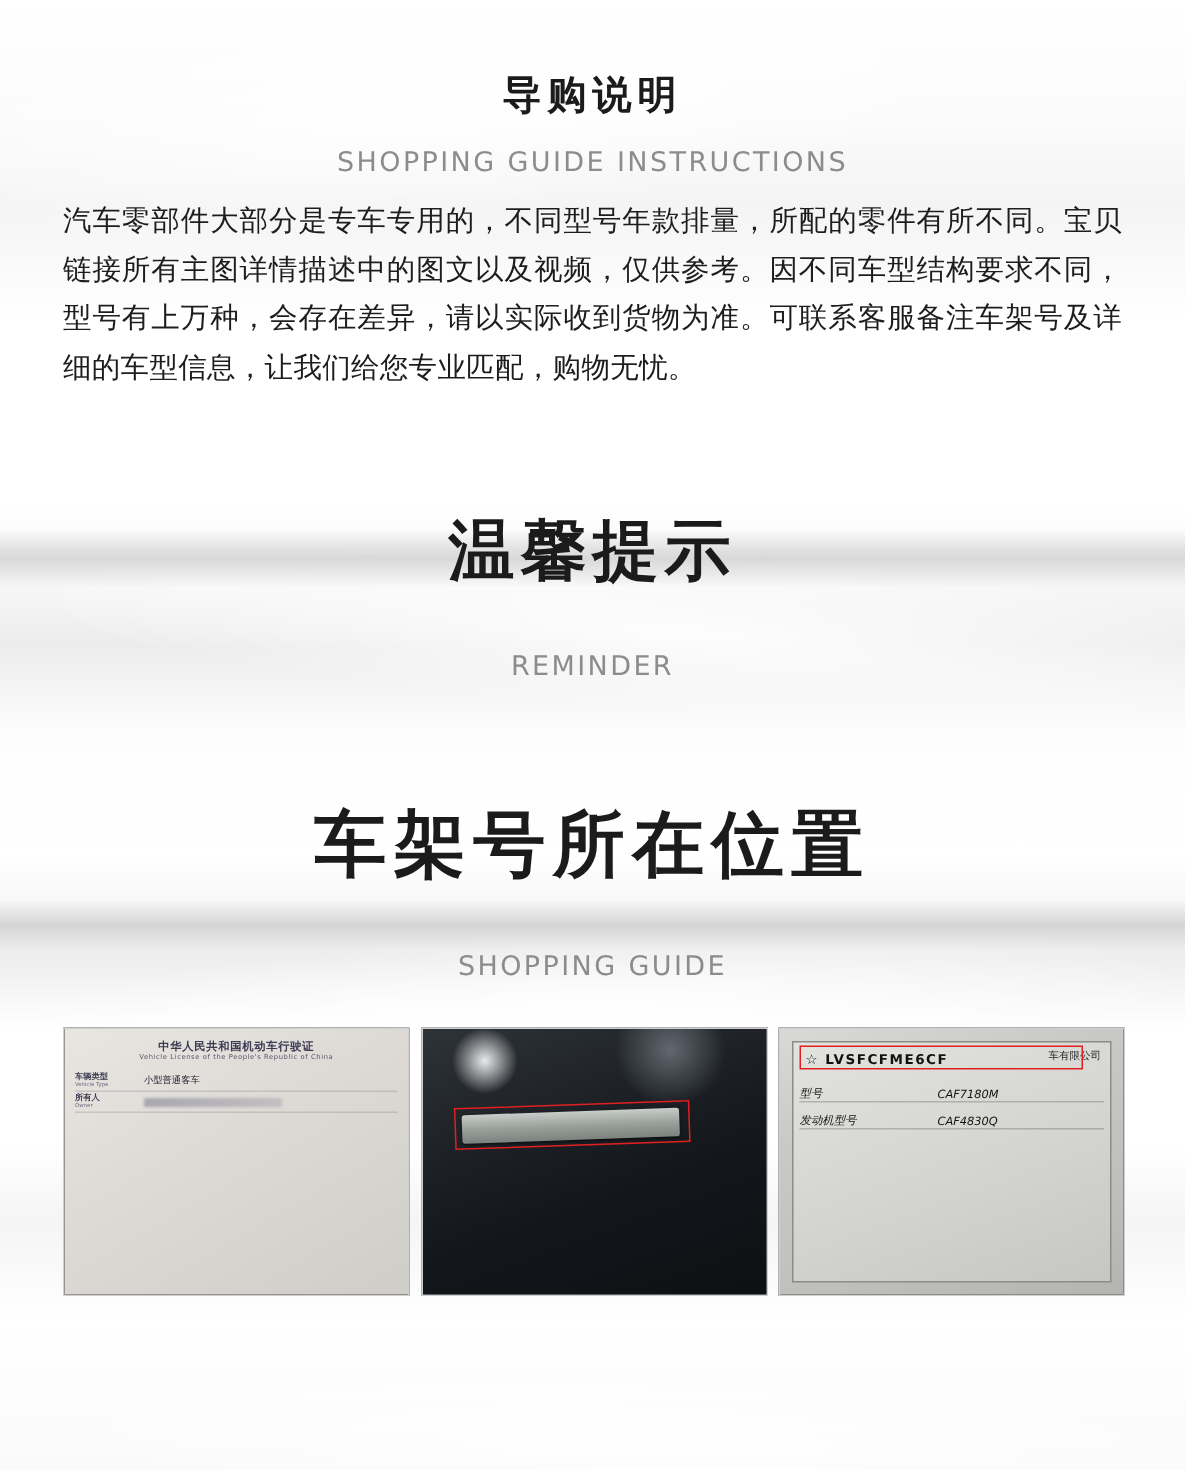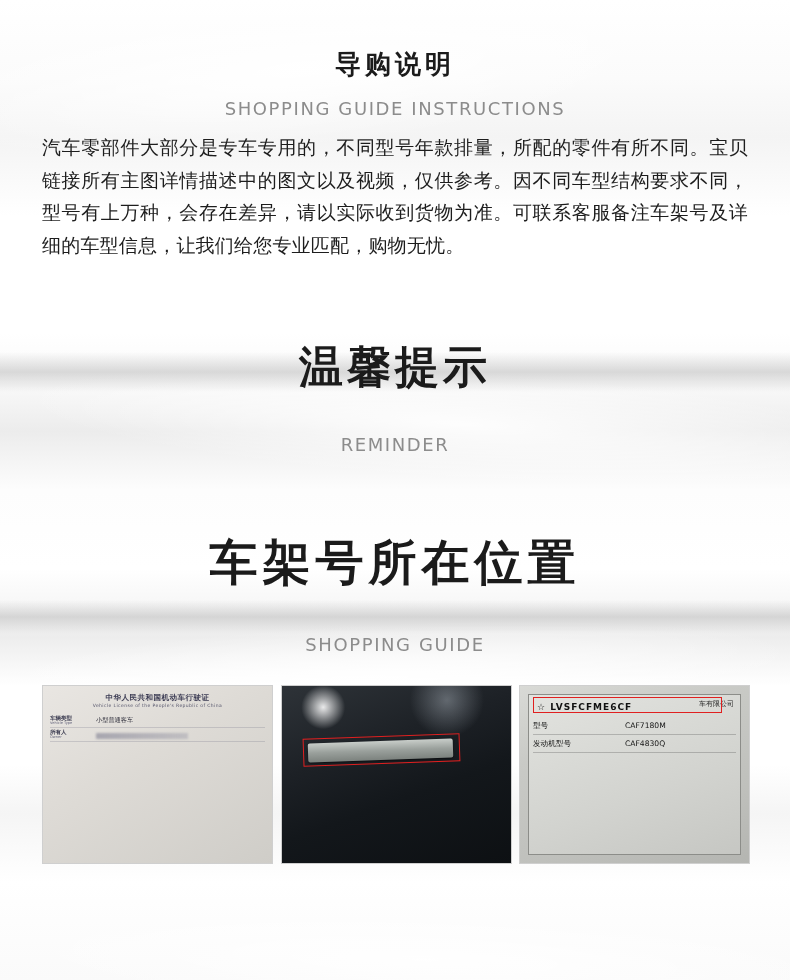--- a/index.html
+++ b/index.html
@@ -204,23 +204,24 @@
     font-size: 7px; color: #2a2a2a; text-align: right;
   }
   .plate-rows {
     position: absolute;
     left: 4px; right: 4px; top: 22px;
     font-size: 7.5px;
     color: #1a1a1a;
   }
   .p-row {
     display: flex;
-    align-items: center;
+    align-items: flex-end;
     height: 17px;
     border-bottom: 0.6px solid rgba(80,80,80,0.3);
+    font-style: italic;
   }
   .p-lab { width: 92px; font-size: 7.6px; color: #141414; }
   .p-val { flex: 1; font-size: 7.6px; color: #141414; }
   .vin-box {
     position: absolute;
     left: 4px; top: 2px; right: 18px; height: 16px;
     border: 1.6px solid #e02020;
     box-sizing: border-box;
     display: flex; align-items: flex-end;
   }

